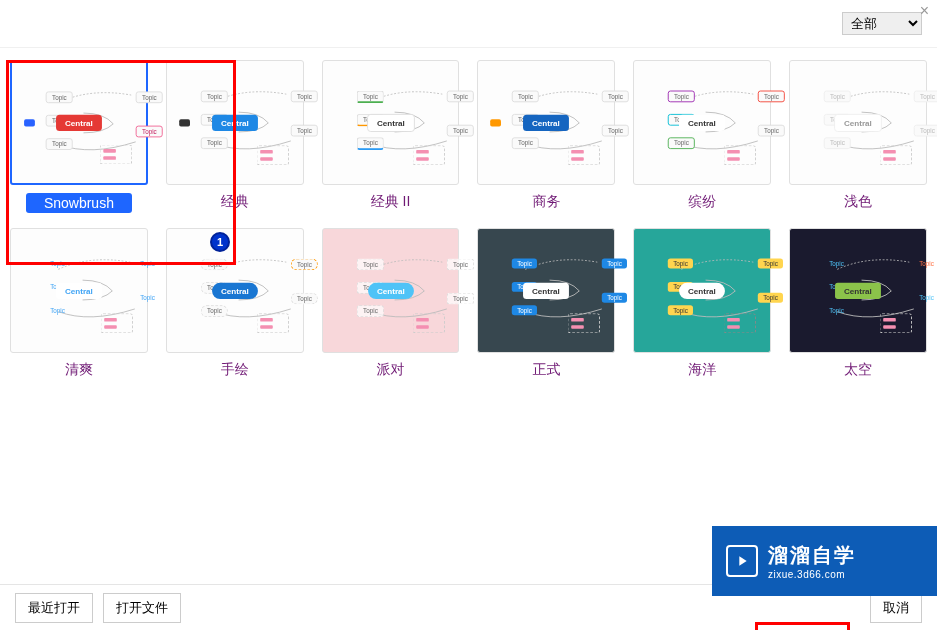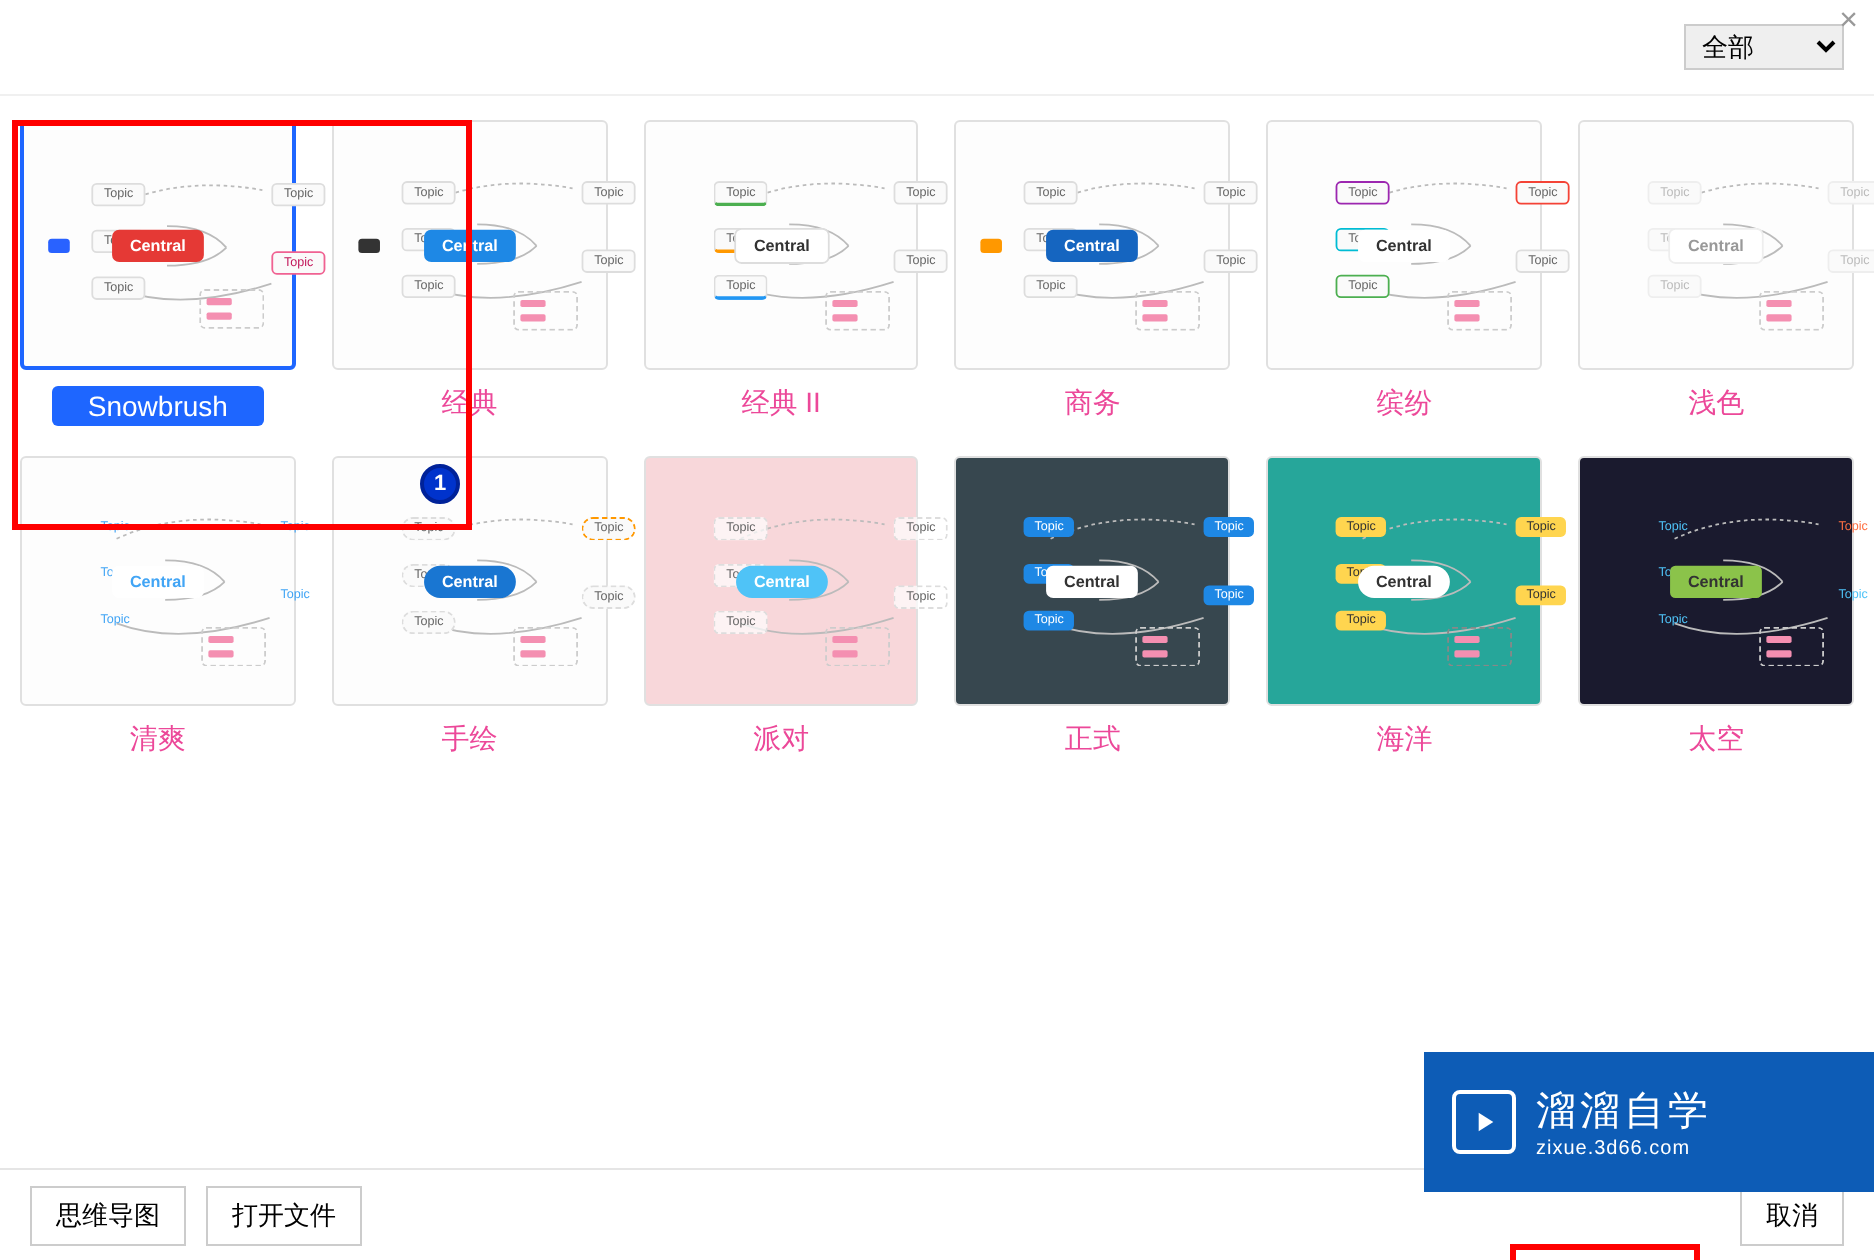--- a/index.html
+++ b/index.html
@@ -15,21 +15,21 @@
     .content { padding: 12px 10px 0 10px; height: 535px; overflow: hidden; }
     .section-title { font-size: 14px; color: #666; margin-bottom: 8px; }
     
     .highlight-box { position: absolute; left: 6px; top: 60px; width: 230px; height: 205px; border: 3px solid #f00; z-index: 10; pointer-events: none; }
     .annotation-badge { position: absolute; left: 210px; top: 232px; width: 20px; height: 20px; border-radius: 50%; background: #0033cc; color: #fff; border: 2px solid #002299; display: flex; align-items: center; justify-content: center; font-size: 11px; font-weight: bold; z-index: 11; }
     
     .grid { display: grid; grid-template-columns: repeat(6, 1fr); gap: 15px 18px; text-align: center; }
     .template-item { display: flex; flex-direction: column; align-items: center; cursor: pointer; }
     .thumb { width: 100%; height: 125px; border: 1px solid #e0e0e0; border-radius: 3px; background: #fdfdfd; display: flex; align-items: center; justify-content: center; position: relative; }
     .thumb.selected { border: 2px solid #1e66ff; }
-    .template-label { margin-top: 8px; font-size: 14px; color: #ec4899; }
+    .template-label { margin-top: 8px; font-size: 14px; color: #701a75; }
     .template-label.selected-label { background: #1e66ff; color: #fff; padding: 2px 18px; border-radius: 3px; }
     
     
     .mm { position: relative; width: 100%; height: 100%; transform: scale(0.9); }
     .central { position: absolute; left: 50%; top: 50%; transform: translate(-50%, -50%); padding: 4px 10px; border-radius: 4px; font-size: 9px; font-weight: bold; }
     .node { position: absolute; padding: 2px 6px; border-radius: 3px; font-size: 7px; color: #666; background: #fafafa; border: 1px solid #ddd; }
     .legend { position: absolute; left: 6px; top: 50%; transform: translateY(-50%); width: 12px; height: 8px; border-radius: 2px; }
     .subbox { position: absolute; right: 8px; bottom: 14px; width: 36px; height: 22px; border: 1px dashed #ccc; border-radius: 3px; }
     .subbox .sb { position: absolute; width: 14px; height: 4px; border-radius: 1px; }
     .subbox .sb1 { top: 4px; left: 3px; }
@@ -75,21 +75,21 @@
     svg.conn path { fill: none; stroke: #bbb; stroke-width: 1; }
     
     .footer { position: absolute; bottom: 0; left: 0; right: 0; height: 46px; border-top: 1px solid #e5e5e5; background: #fff; display: flex; align-items: center; padding: 0 15px; gap: 10px; }
     .footer-btn { padding: 5px 12px; border: 1px solid #ccc; background: #fff; font-size: 13px; cursor: pointer; }
     .footer-cancel { margin-left: auto; }
     .red-underline { position: absolute; bottom: 0; left: 755px; width: 95px; height: 8px; border: 3px solid #f00; border-bottom: none; }
     
     .watermark { position: absolute; right: 0; bottom: 34px; width: 225px; height: 70px; background: #0d5cb6; color: #fff; display: flex; align-items: center; padding: 0 14px; gap: 10px; z-index: 20; }
     .wm-icon { width: 32px; height: 32px; border: 2px solid #fff; border-radius: 4px; display: flex; align-items: center; justify-content: center; }
     .wm-icon svg { width: 16px; height: 16px; }
-    .wm-text .main { font-size: 20px; font-weight: normal; letter-spacing: 2px; }
+    .wm-text .main { font-size: 20px; font-weight: bold; letter-spacing: 2px; }
     .wm-text .sub { font-size: 10px; letter-spacing: 0.5px; }
   </style>
 </head>
 <body>
 
 <div class="header">
   <select class="filter-select">
     <option>全部</option>
   </select>
   <div class="close-btn">×</div>
@@ -385,21 +385,21 @@
               <div class="sb sb2" style="background:#f48fb1"></div>
             </div>
           </div>
         </div>
         <div class="template-label">太空</div>
       </div>
     </div>
 </div>
 
 <div class="footer">
-  <button class="footer-btn">思维导图</button>
+  <button class="footer-btn">最近打开</button>
   <button class="footer-btn">打开文件</button>
   <button class="footer-btn footer-cancel">取消</button>
   <div class="red-underline"></div>
 </div>
 
 <div class="watermark">
   <div class="wm-icon">
     <svg viewBox="0 0 24 24">
         <path d="M8 5 L19 12 L8 19 Z" fill="#fff"></path>
       </svg>

